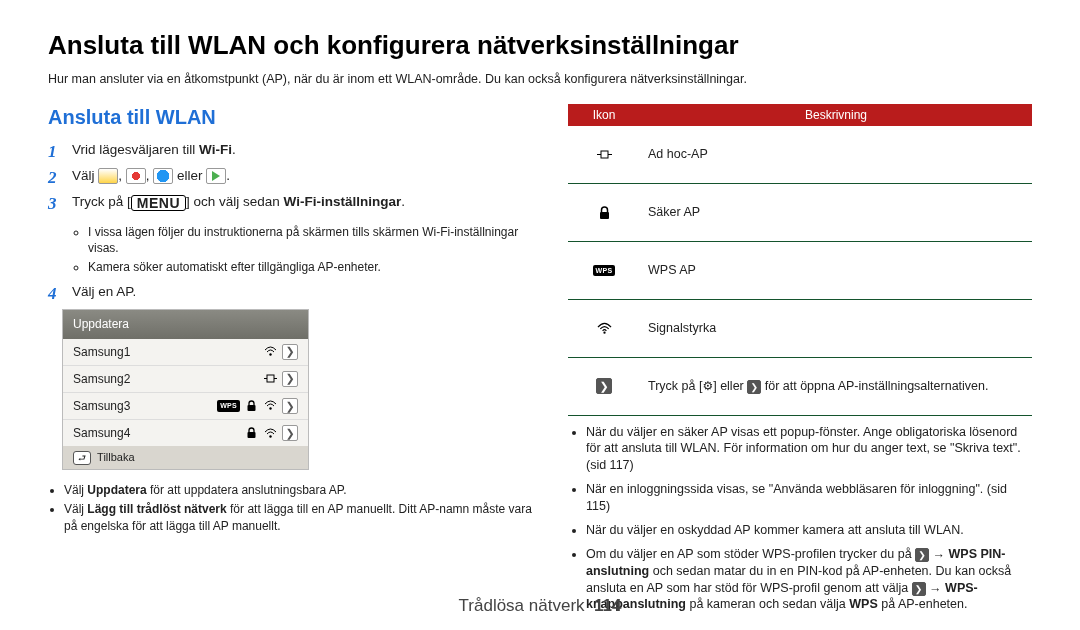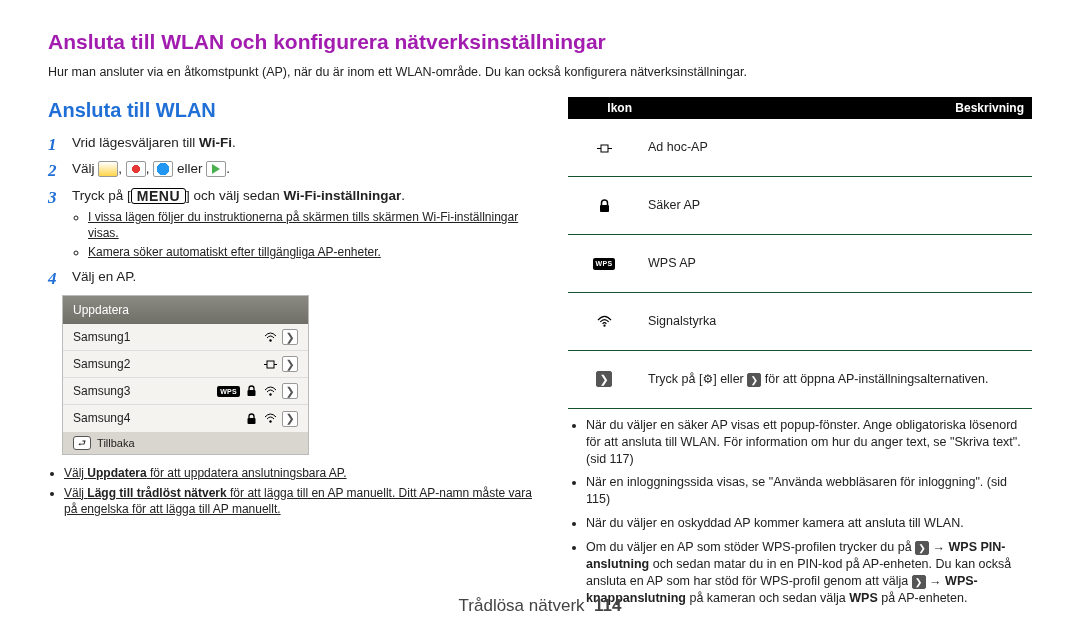--- a/index.html
+++ b/index.html
@@ -15,22 +15,22 @@
     line-height: 1.35;
   }
   .page {
     box-sizing: border-box;
     padding: 28px 48px 10px 48px;
     width: 100%;
     height: 100%;
     position: relative;
   }
   h1.title {
-    color: #a21caf;
-    font-size: 21px;
+    color: #000000;
+    font-size: 26px;
     font-weight: 700;
     margin: 0 0 8px 0;
   }
   p.intro {
     margin: 0 0 16px 0;
     font-size: 12.5px;
   }
   .cols {
     display: flex;
     gap: 30px;
@@ -72,24 +72,23 @@
     border: 1px solid #000;
     border-radius: 3px;
     padding: 0 5px;
     font-size: 14px;
     font-weight: 700;
     letter-spacing: 0.5px;
     vertical-align: middle;
     line-height: 14px;
   }
   ul.indented {
-    margin: 4px 0 6px 0;
+    margin: 12px 0 6px 0;
     padding-left: 16px;
     font-size: 12px;
-    text-decoration: underline;
   }
   ul.indented li { margin-bottom: 3px; }
 
   
   .sq {
     display: inline-block;
     width: 18px; height: 14px;
     border: 1px solid #999;
     border-radius: 2px;
     vertical-align: middle;
@@ -122,21 +121,21 @@
     background: linear-gradient(#8a8a83, #6f6f68);
     color: #fff;
     padding: 6px 10px;
     font-size: 12px;
   }
   .ap-body {
     background: #f4f3f0;
   }
   .ap-row {
     display: flex;
-    align-items: flex-end;
+    align-items: flex-start;
     padding: 5px 10px;
     border-bottom: 1px solid #ddd;
   }
   .ap-row:last-child { border-bottom: none; }
   .ap-name { flex: 1; }
   .ap-icons {
     display: flex;
     gap: 4px;
     align-items: center;
   }
@@ -191,25 +190,25 @@
   }
 
   
   table.icon-table {
     border-collapse: collapse;
     width: 100%;
     font-size: 12.5px;
     margin-bottom: 8px;
   }
   table.icon-table th {
-    background: #000000;
+    background: #b91c1c;
     color: #fff;
-    text-align: right;
+    text-align: center;
     padding: 3px 8px;
-    font-weight: 700;
+    font-weight: 400;
     font-size: 12px;
   }
   table.icon-table th:first-child { width: 56px; }
   table.icon-table td {
     border-bottom: 1px solid #14532d;
     padding: 20px 8px;
     vertical-align: middle;
   }
   table.icon-table td:first-child { text-align: center; }
 

